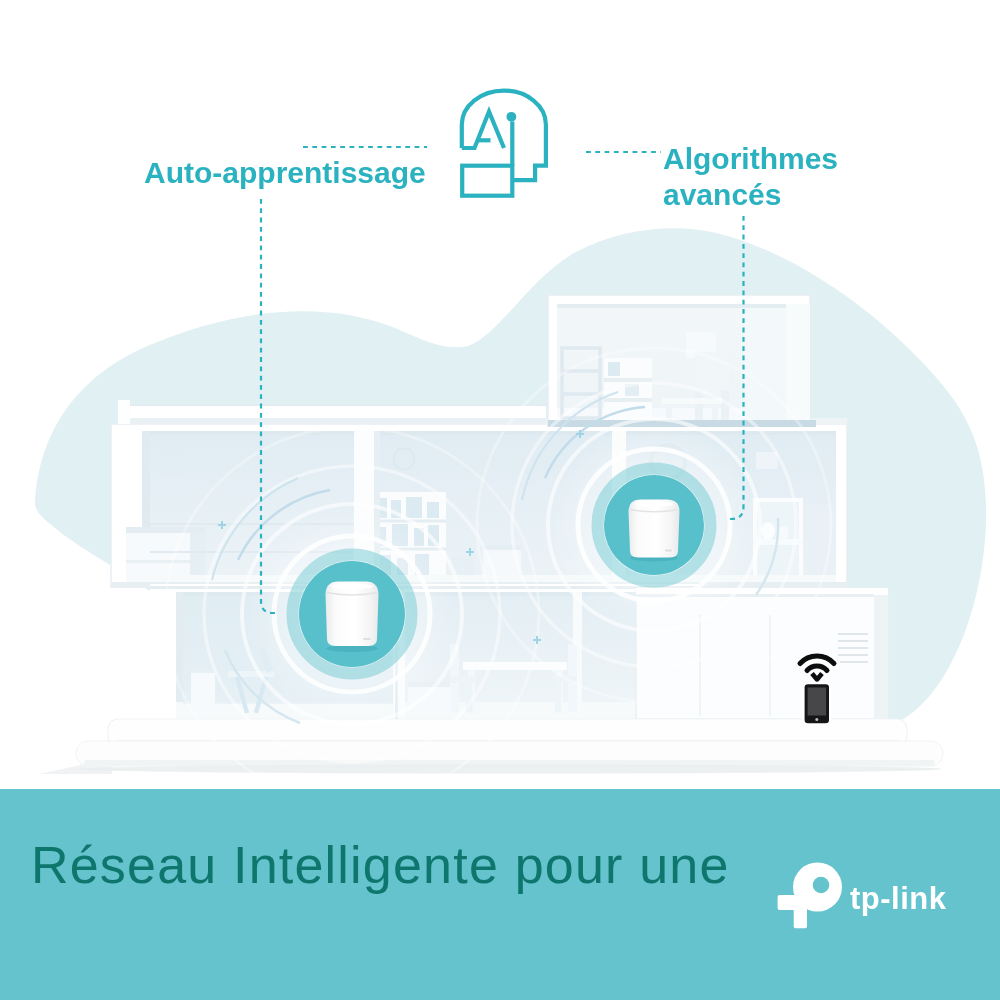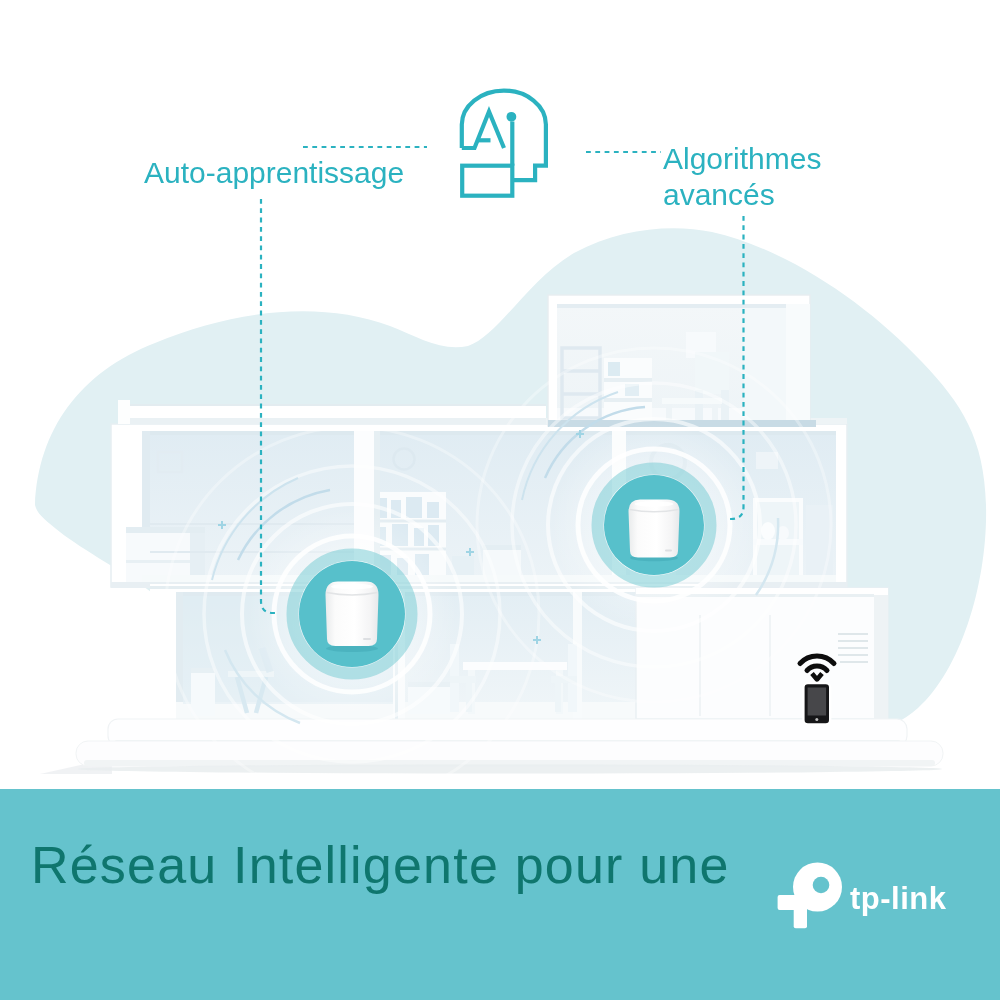--- a/index.html
+++ b/index.html
@@ -1,19 +1,19 @@
 <!DOCTYPE html>
 <html><head>
 <meta charset="utf-8">
 <style>
   html,body{margin:0;padding:0;}
   body{width:1000px;height:1000px;position:relative;background:#ffffff;overflow:hidden;
        font-family:"Liberation Sans", sans-serif;}
   #art{position:absolute;left:0;top:0;}
-  .lbl{position:absolute;color:#2bb2c0;font-size:30px;white-space:nowrap;}
+  .lbl{position:absolute;color:#2bb2c0;font-size:30px;white-space:nowrap;font-weight:bold;}
   #lbl-left{left:144px;top:156px;}
   #lbl-right{left:663px;top:141px;width:160px;line-height:36px;}
   #band{position:absolute;left:0;top:789px;width:1000px;height:211px;background:#65c3cd;}
   #bandtext{position:absolute;left:31px;top:836.5px;color:#0f766e;font-size:52px;line-height:56.5px;white-space:nowrap;}
   #bl1{letter-spacing:1.2px;} #bl2{letter-spacing:1.7px;}
 </style>
 </head>
 <body>
 <svg id="art" width="1000" height="1000" viewBox="0 0 1000 1000">
   <defs>

